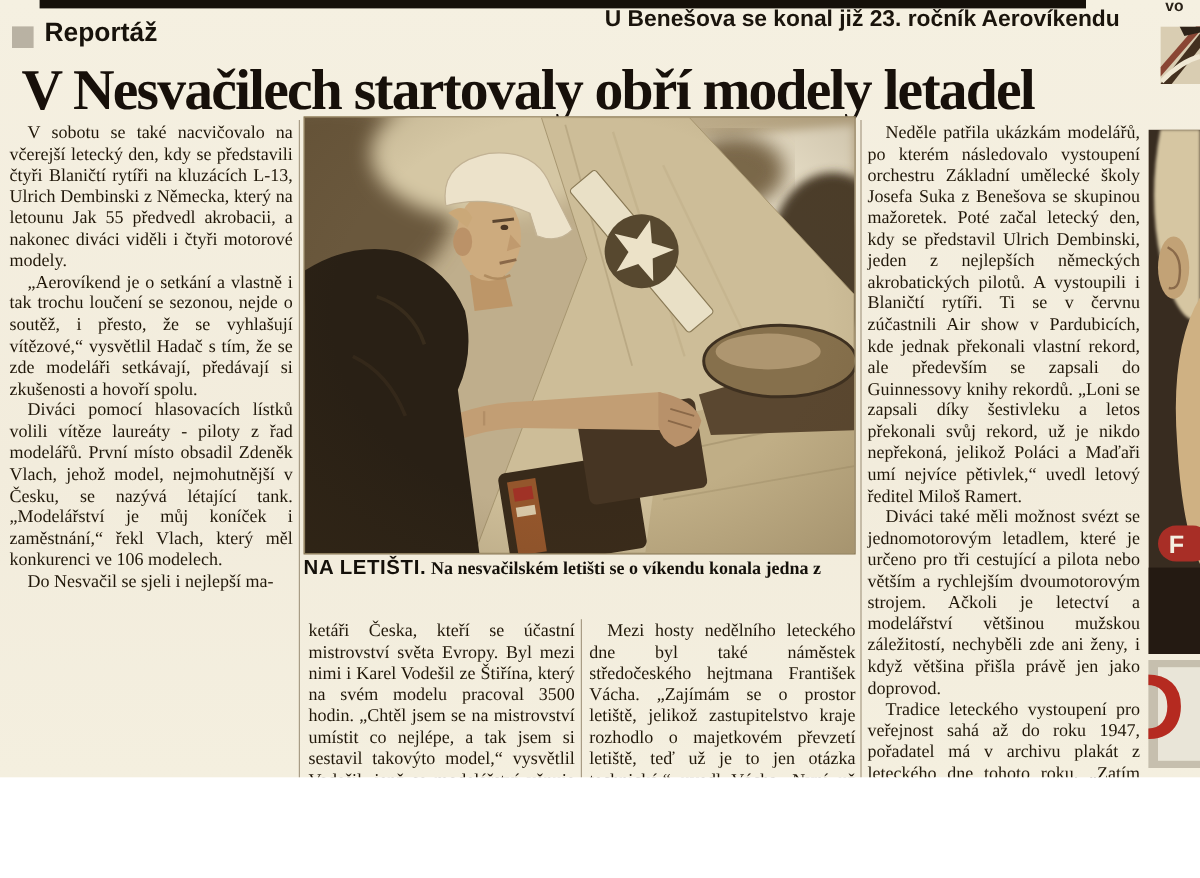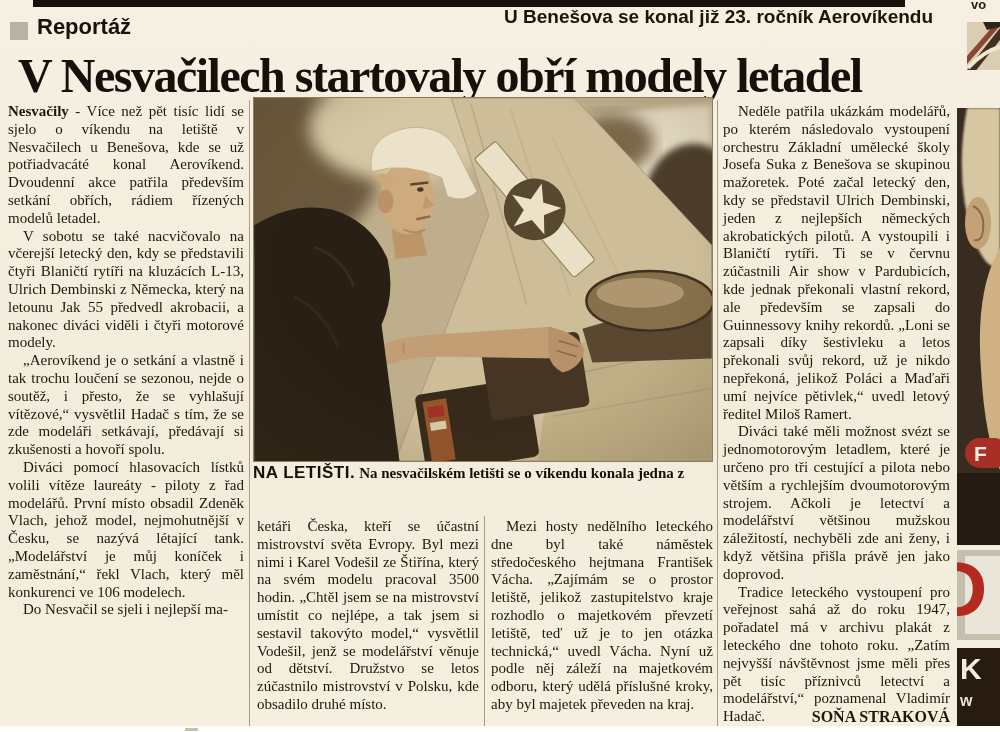--- a/index.html
+++ b/index.html
@@ -1,16 +1,16 @@
 <!DOCTYPE html>
 <html lang="cs"><head>
 <meta charset="utf-8">
 <style>
   html,body{margin:0;padding:0;background:#ffffff;}
-  .page{position:relative;width:1000px;height:732px;overflow:hidden;
+  .page{position:relative;width:1000px;height:648px;overflow:hidden;
         background:linear-gradient(180deg,#f5f0e1 0%,#f2ecdc 60%,#f4efdf 100%);
         font-family:"Liberation Serif",serif;color:#1d150c;}
   .top-rule{position:absolute;left:33px;top:0;width:872px;height:7px;background:#15100a;}
   .corner-text{position:absolute;left:971px;top:-3px;font-family:"Liberation Sans",sans-serif;
         font-weight:bold;font-size:13px;color:#2a2218;}
   .section-head{position:absolute;left:10px;top:14px;display:flex;align-items:flex-end;gap:9px;}
   .sq{width:18px;height:18px;background:#b9b2a3;display:inline-block;}
   .section-label{font-family:"Liberation Sans",sans-serif;font-weight:800;font-size:22px;color:#17120b;}
   .kicker{position:absolute;left:504px;top:6px;font-family:"Liberation Sans",sans-serif;
         font-weight:bold;font-size:19px;color:#1a140c;}
@@ -66,21 +66,20 @@
   </div>
 
   <div class="kicker">U Benešova se konal již 23. ročník Aerovíkendu</div>
   <h1 class="headline">V Nesvačilech startovaly obří modely letadel</h1>
 
   <div class="vr" style="left:249px;top:100px;height:626px;"></div>
   <div class="vr" style="left:484px;top:516px;height:210px;"></div>
   <div class="vr" style="left:717px;top:100px;height:626px;"></div>
 
   <div class="col col1">
-    <p class="lead-p"><b class="lead">Nesvačily</b><span> - Více než pět tisíc lidí se sjelo o víkendu na letiště v Nesvačilech u Benešova, kde se už potřiadvacáté konal Aerovíkend. Dvoudenní akce patřila především setkání obřích, rádiem řízených modelů letadel.</span></p>
     <div>
         <p class="body-p indent">V sobotu se také nacvičovalo na včerejší letecký den, kdy se představili čtyři Blaničtí rytíři na kluzácích L-13, Ulrich Dembinski z Německa, který na letounu Jak 55 předvedl akrobacii, a nakonec diváci viděli i čtyři motorové modely.</p>
         <p class="body-p indent">„Aerovíkend je o setkání a vlastně i tak trochu loučení se sezonou, nejde o soutěž, i přesto, že se vyhlašují vítězové,“ vysvětlil Hadač s tím, že se zde modeláři setkávají, předávají si zkušenosti a hovoří spolu.</p>
         <p class="body-p indent">Diváci pomocí hlasovacích lístků volili vítěze laureáty - piloty z řad modelářů. První místo obsadil Zdeněk Vlach, jehož model, nejmohutnější v Česku, se nazývá létající tank. „Modelářství je můj koníček i zaměstnání,“ řekl Vlach, který měl konkurenci ve 106 modelech.</p>
         <p class="body-p indent">Do Nesvačil se sjeli i nejlepší ma-</p>
       </div>
   </div>
 
   <div class="photo">
     <svg viewBox="0 0 460 365">

